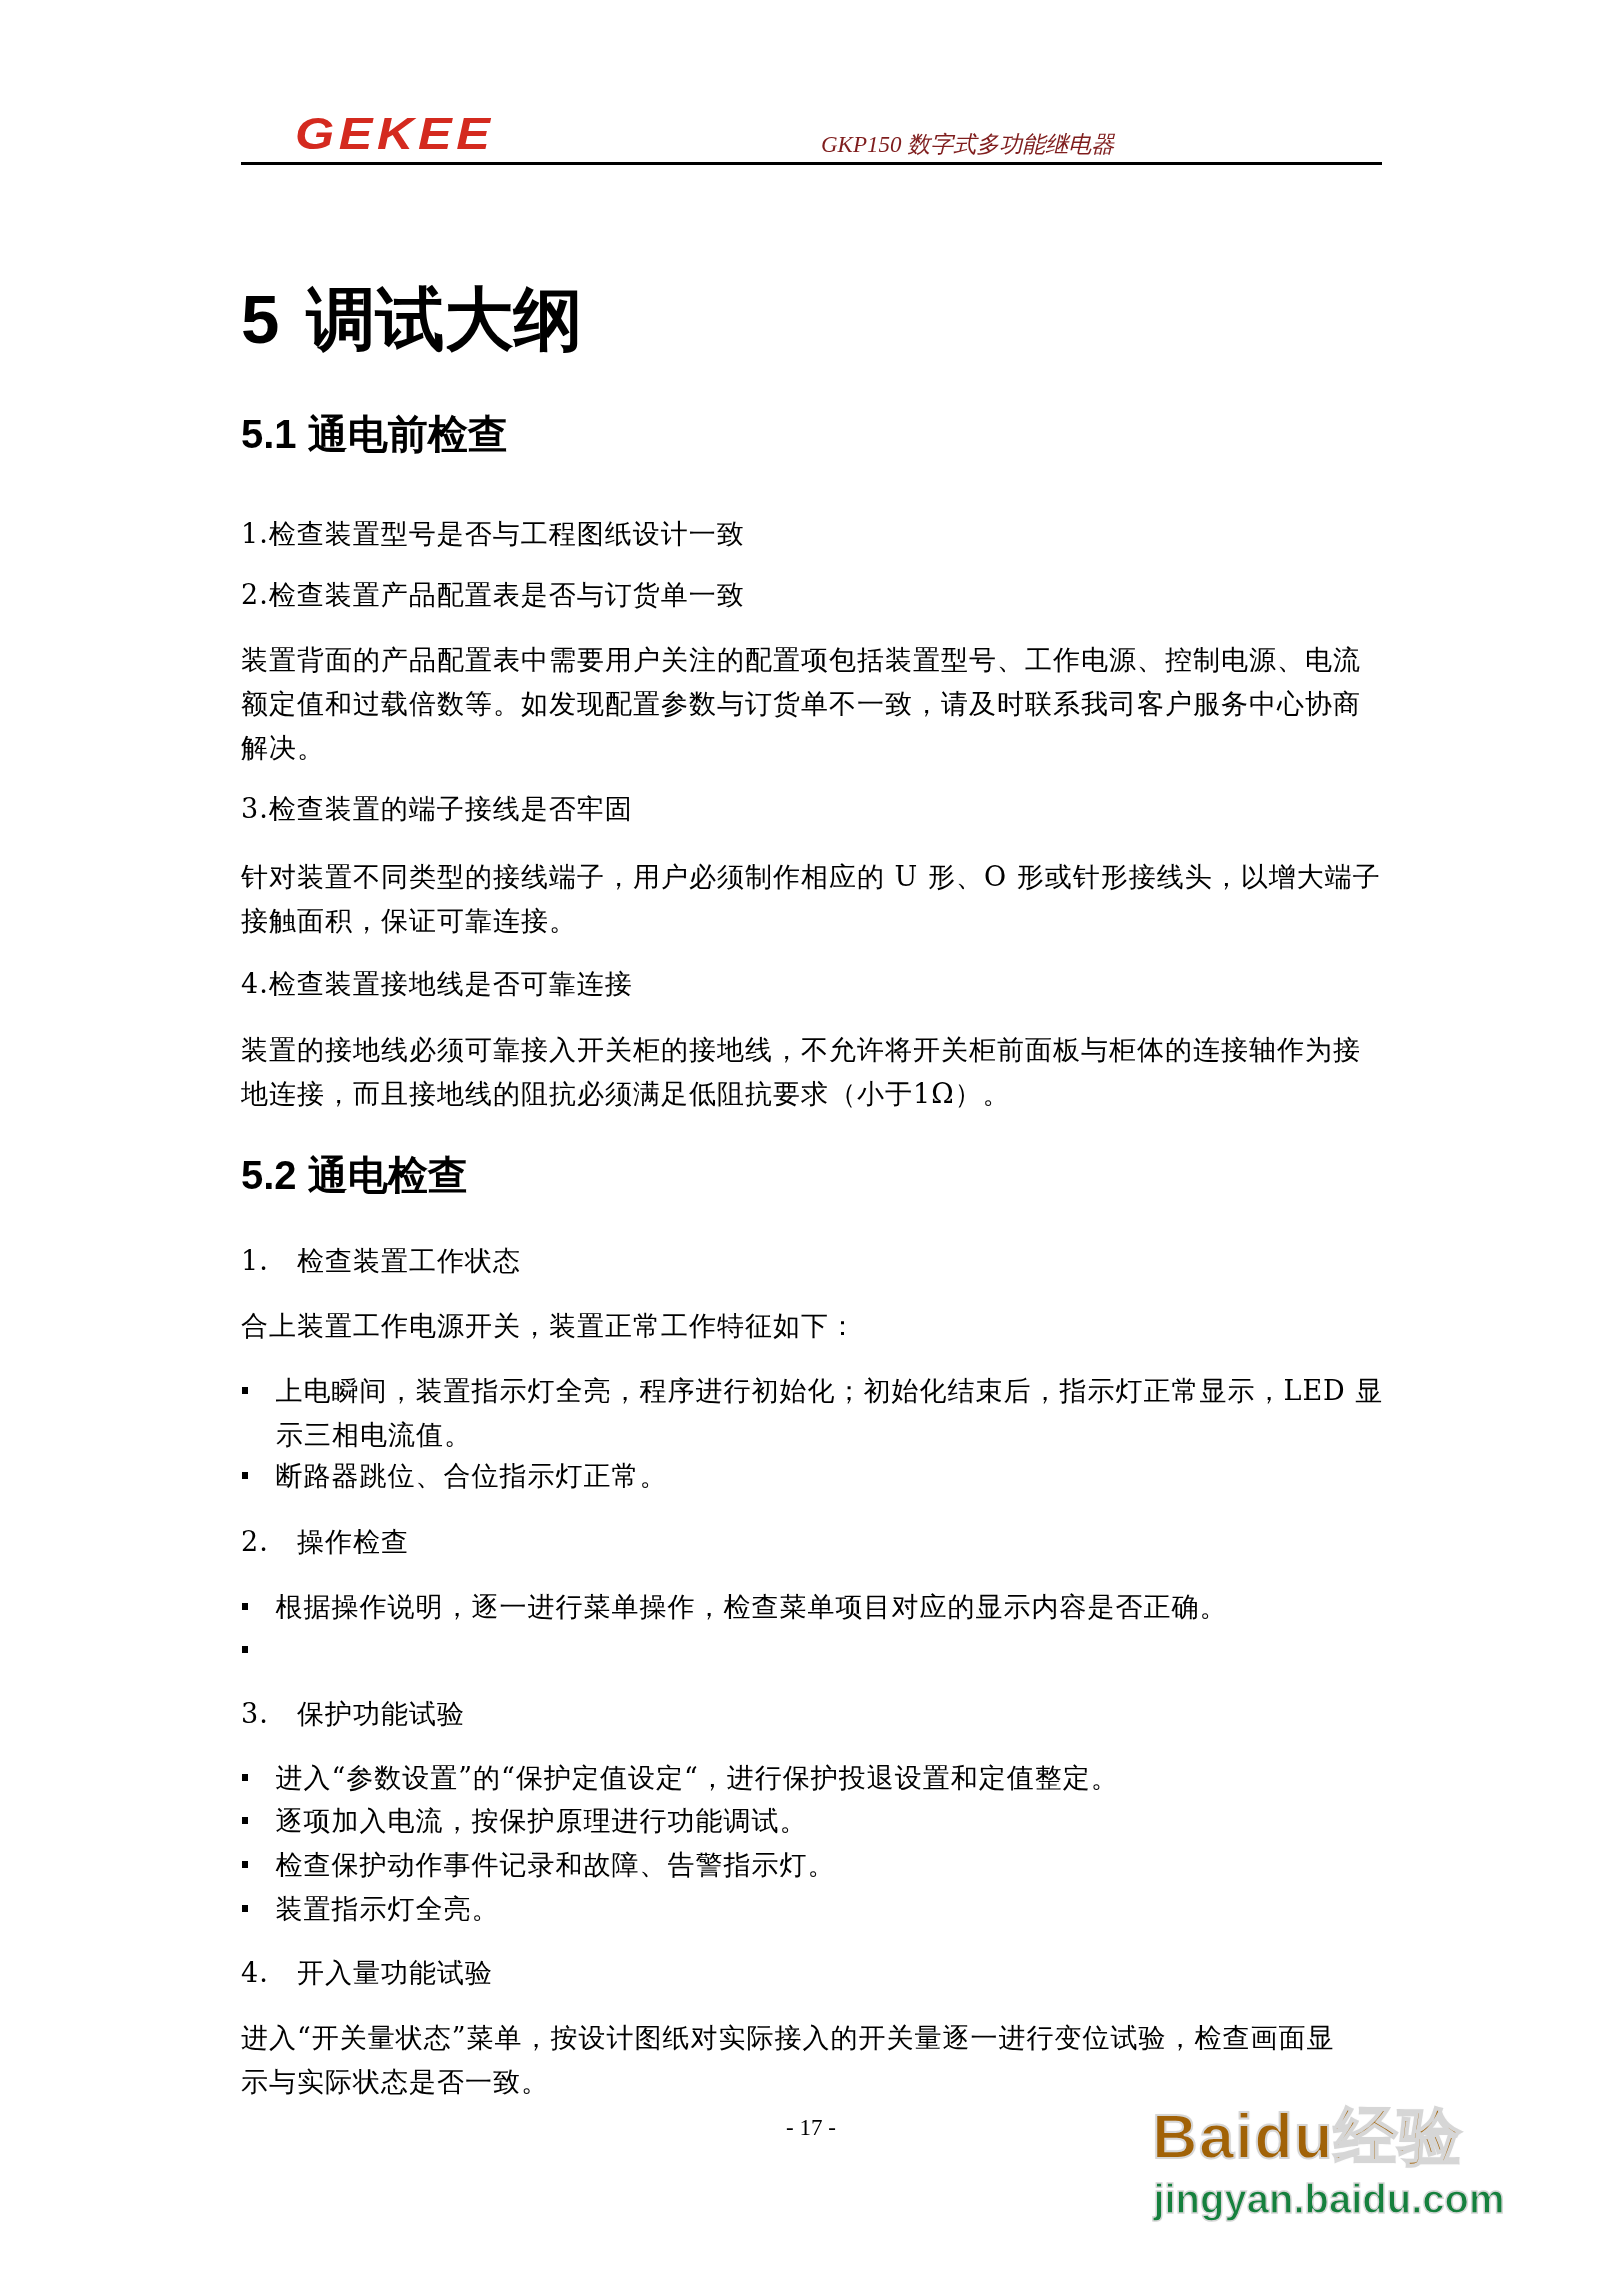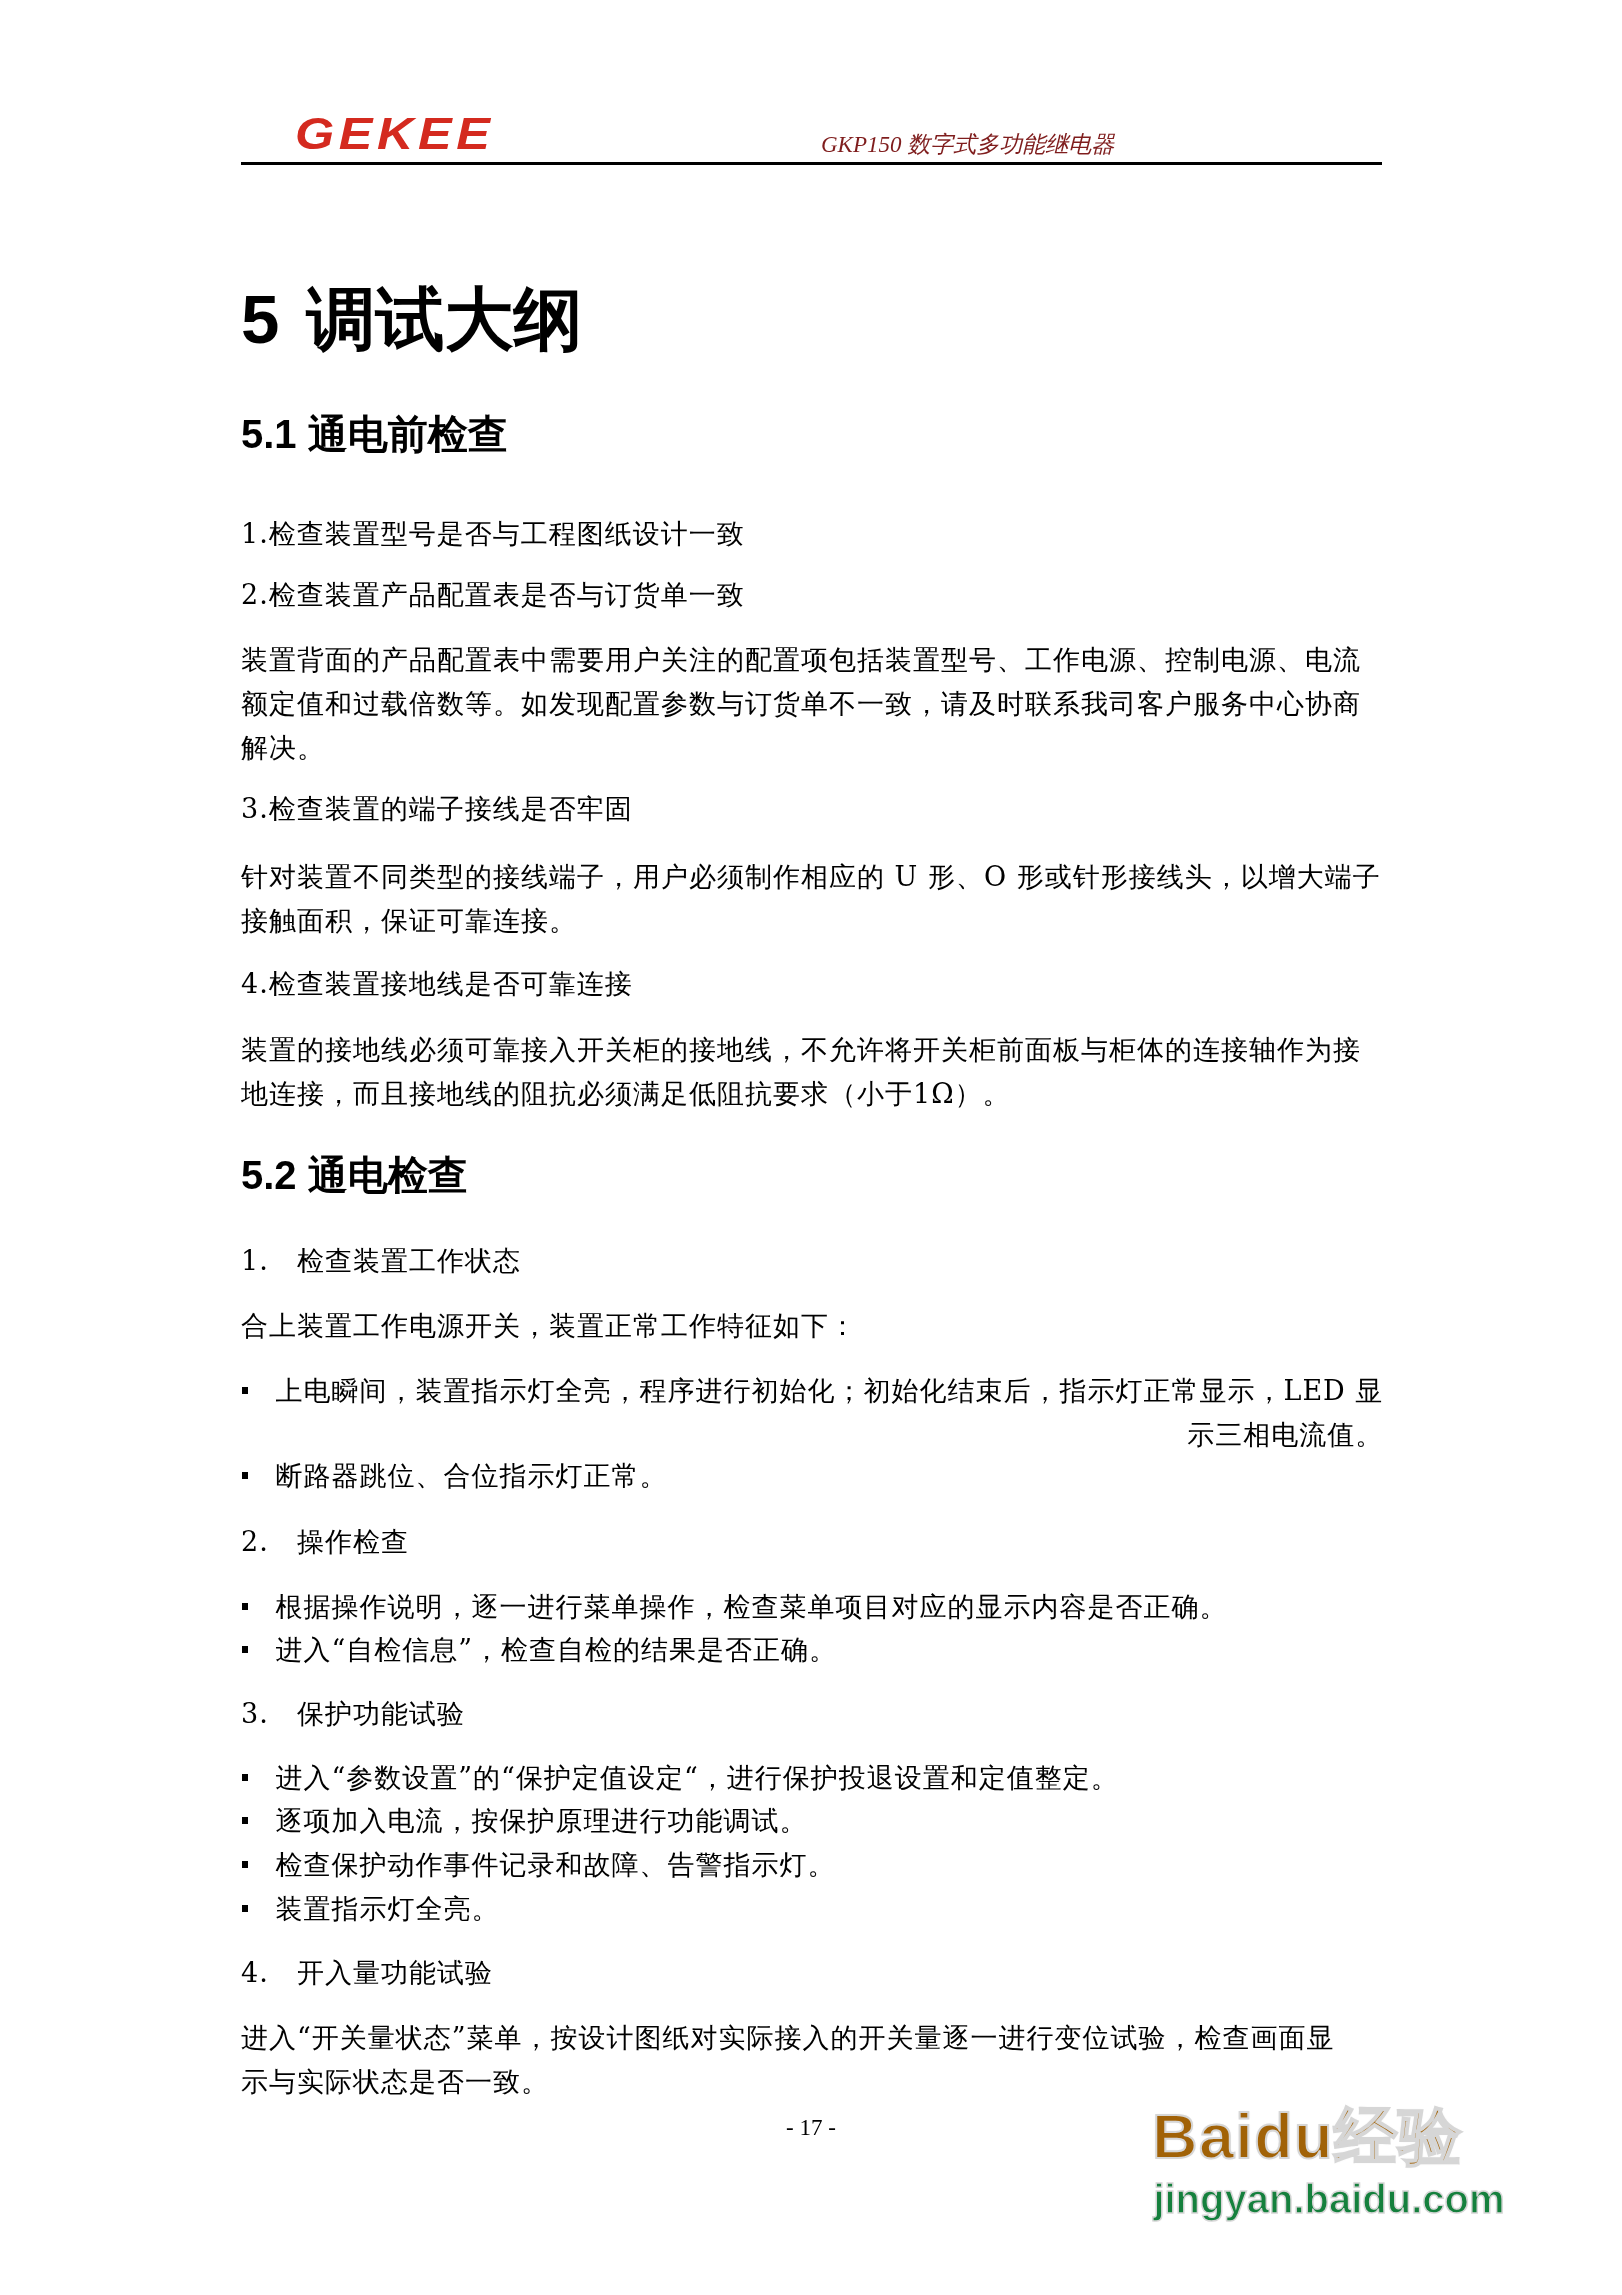--- a/index.html
+++ b/index.html
@@ -25,21 +25,21 @@
     font-size: 40px; line-height: 49px; white-space: nowrap; left: 241px;
   }
   .body-text {
     font-family: "DejaVu Serif", "Liberation Serif", serif; font-size: 27px; line-height: 44px;
     left: 241px; width: 1145px; letter-spacing: 1px; white-space: nowrap;
   }
   .para { white-space: normal; }
   .para .line { display: block; white-space: nowrap; height: 44px; }
   .bullet-row { left: 241px; white-space: nowrap; font-family: "DejaVu Serif", "Liberation Serif", serif; font-size: 27px; line-height: 44px; letter-spacing: 1px; }
   .bullet-sq { display: inline-block; width: 6.1px; height: 7.5px; background: #000; vertical-align: middle; margin-left: 1.4px; margin-right: 27px; position: relative; top: -2px; }
-  .bullet-cont { display: block; padding-left: 35px; text-align: right; }
+  .bullet-cont { display: block; padding-left: 35px; }
   .num-item .n { display: inline-block; width: 56px; }
   .page-num {
     left: 777px; top: 2113px; width: 68px; text-align: center;
     font-family: "Liberation Serif", "DejaVu Serif", serif; font-size: 23px; line-height: 30px;
   }
   .watermark { left: 1152px; top: 2099px; width: 382px; height: 136px; }
   .wm-big {
     position: absolute; left: 0; top: 0; font-family: "Liberation Sans", "DejaVu Sans", sans-serif; font-weight: bold;
     font-size: 63px; line-height: 75px; color: #a16207; letter-spacing: 1.4px;
     -webkit-text-stroke: 2px #d6d6d6; text-shadow: 0 0 2.7px #e6e6e6;
@@ -105,21 +105,21 @@
   <span class="bullet-sq"></span><span>断路器跳位、合位指示灯正常。</span>
 </div>
 
 <div class="abs body-text num-item" style="top:1520px;">
   <span class="n">2.</span><span>操作检查</span>
 </div>
 <div class="abs bullet-row" style="top:1585px;">
   <span class="bullet-sq"></span><span>根据操作说明，逐一进行菜单操作，检查菜单项目对应的显示内容是否正确。</span>
 </div>
 <div class="abs bullet-row" style="top:1628px;">
-  <span class="bullet-sq"></span><span>进入“自检信息”，检查自检的结果是否正确。</span>
+  <span class="bullet-sq"></span>
 </div>
 
 <div class="abs body-text num-item" style="top:1692px;">
   <span class="n">3.</span><span>保护功能试验</span>
 </div>
 <div class="abs bullet-row" style="top:1756px;">
   <span class="bullet-sq"></span><span>进入“参数设置”的“保护定值设定“，进行保护投退设置和定值整定。</span>
 </div>
 <div class="abs bullet-row" style="top:1799px;">
   <span class="bullet-sq"></span><span>逐项加入电流，按保护原理进行功能调试。</span>

